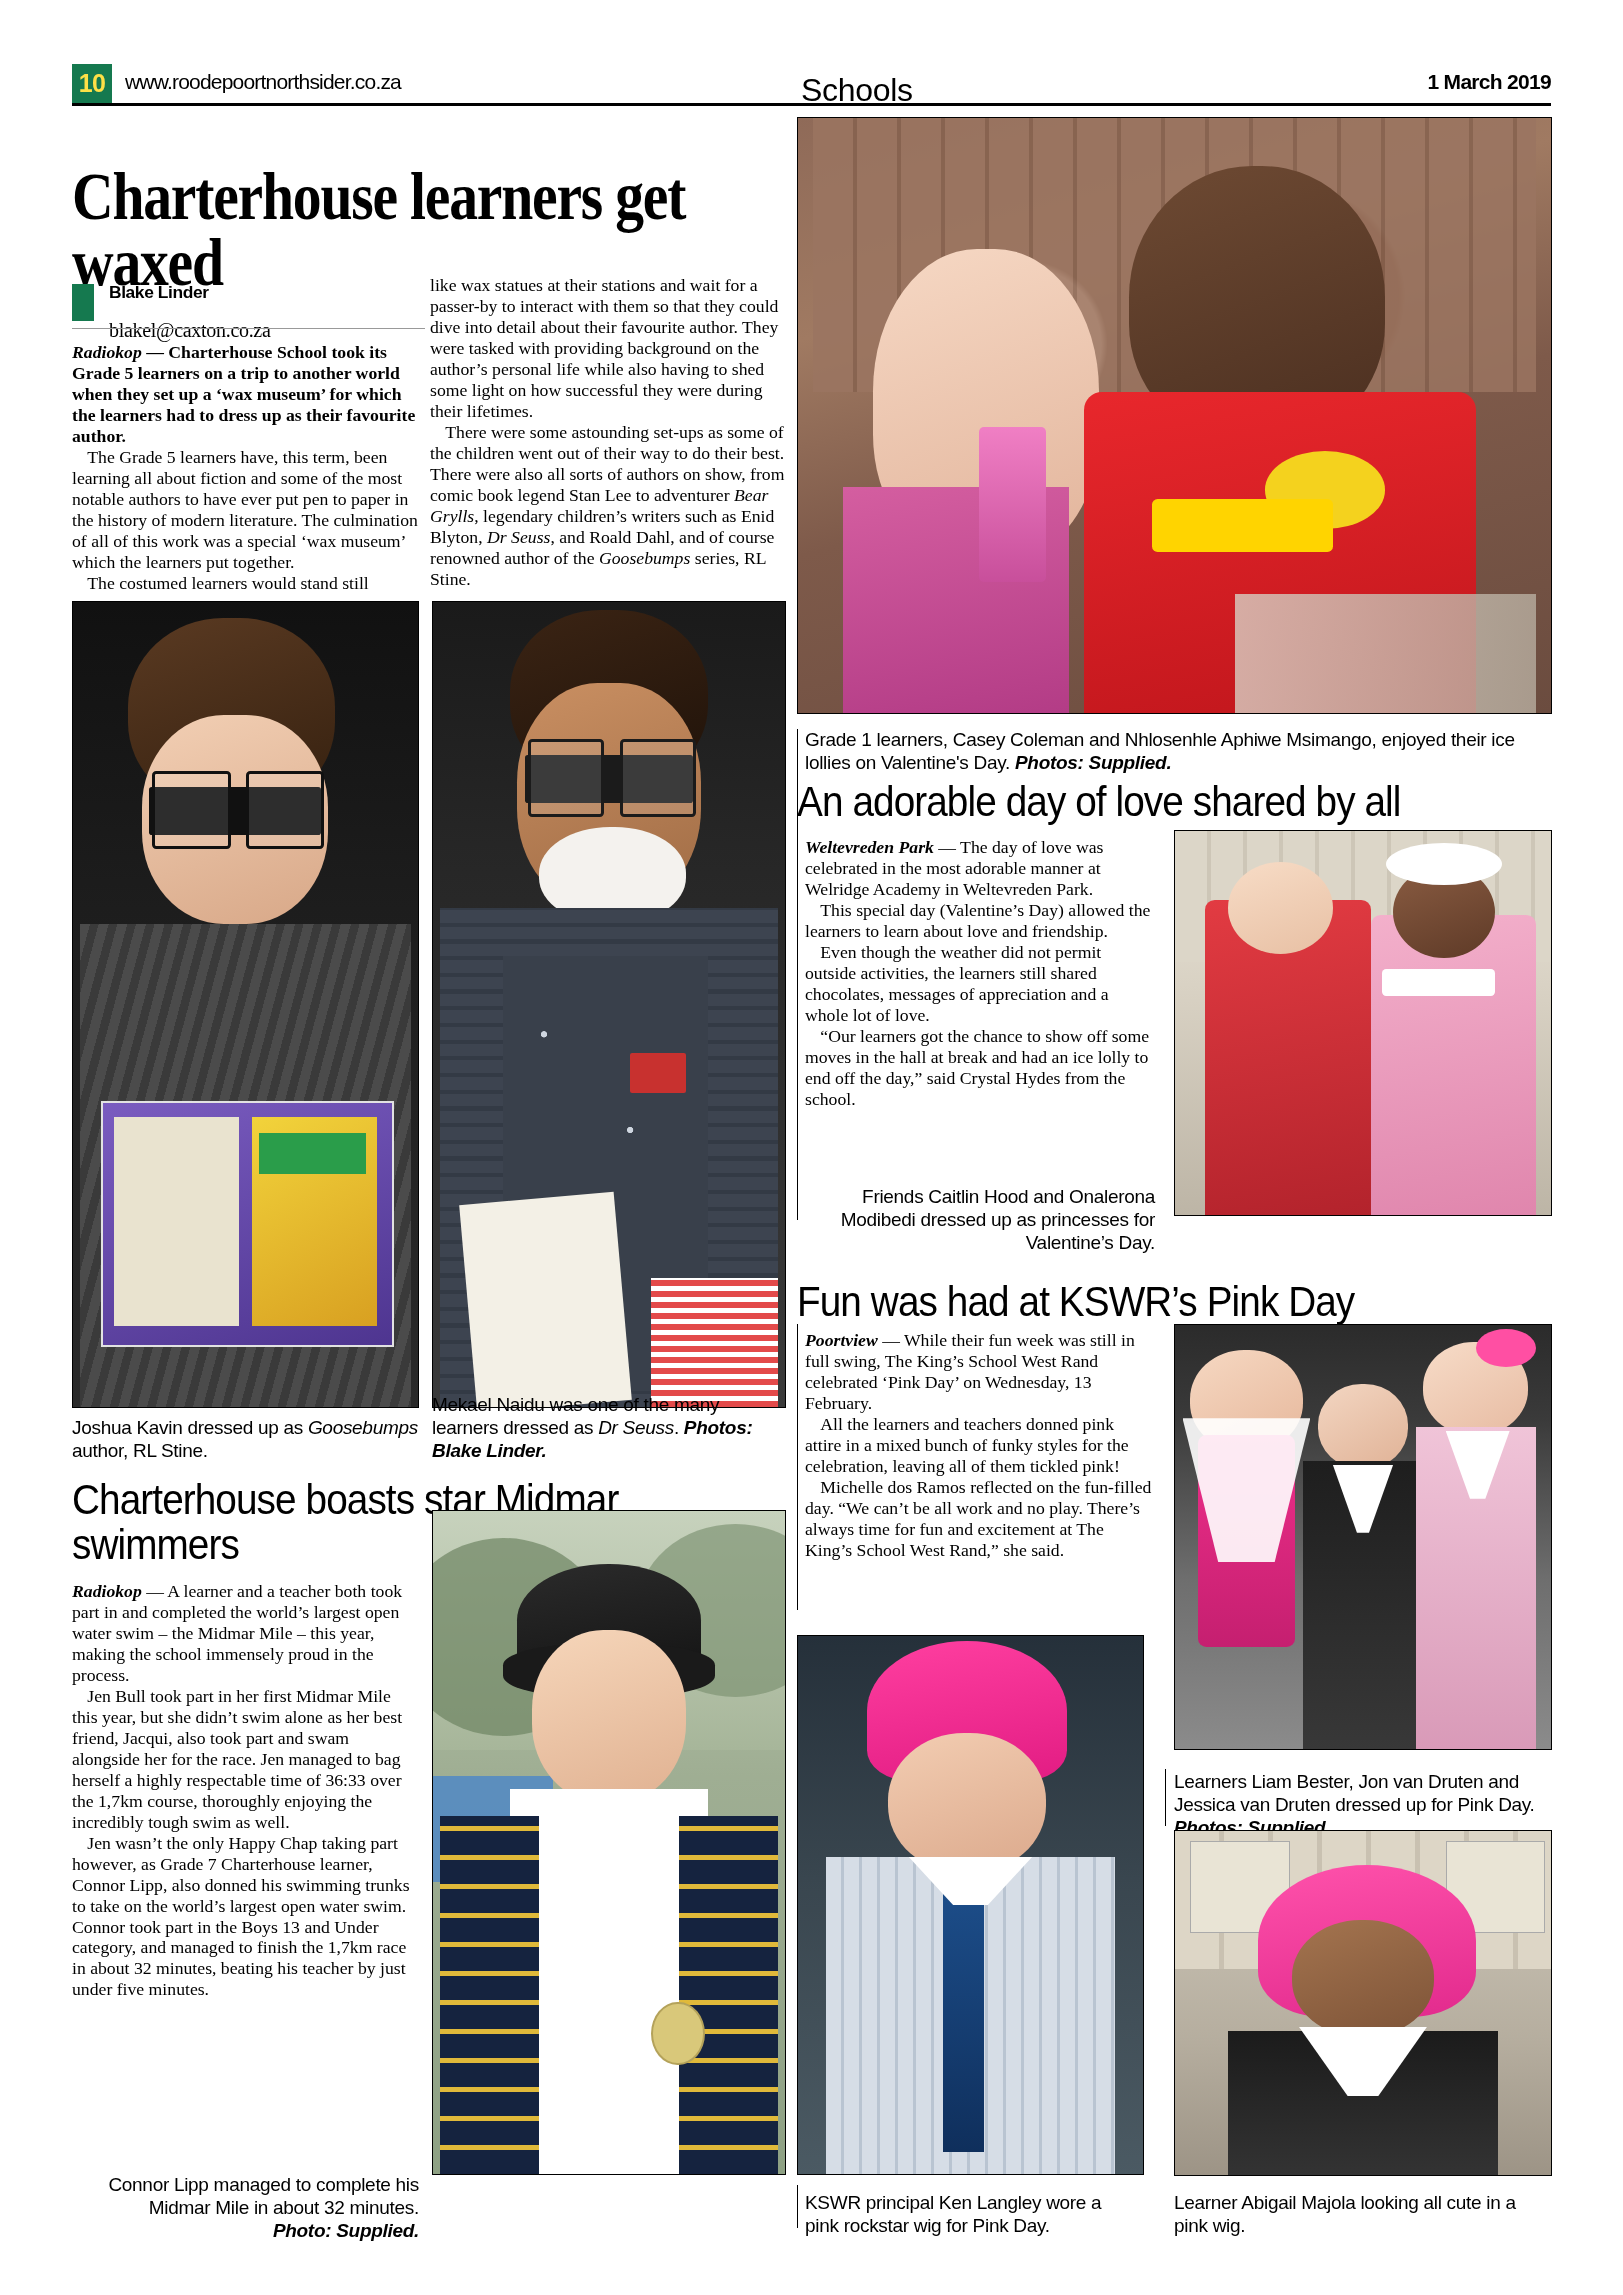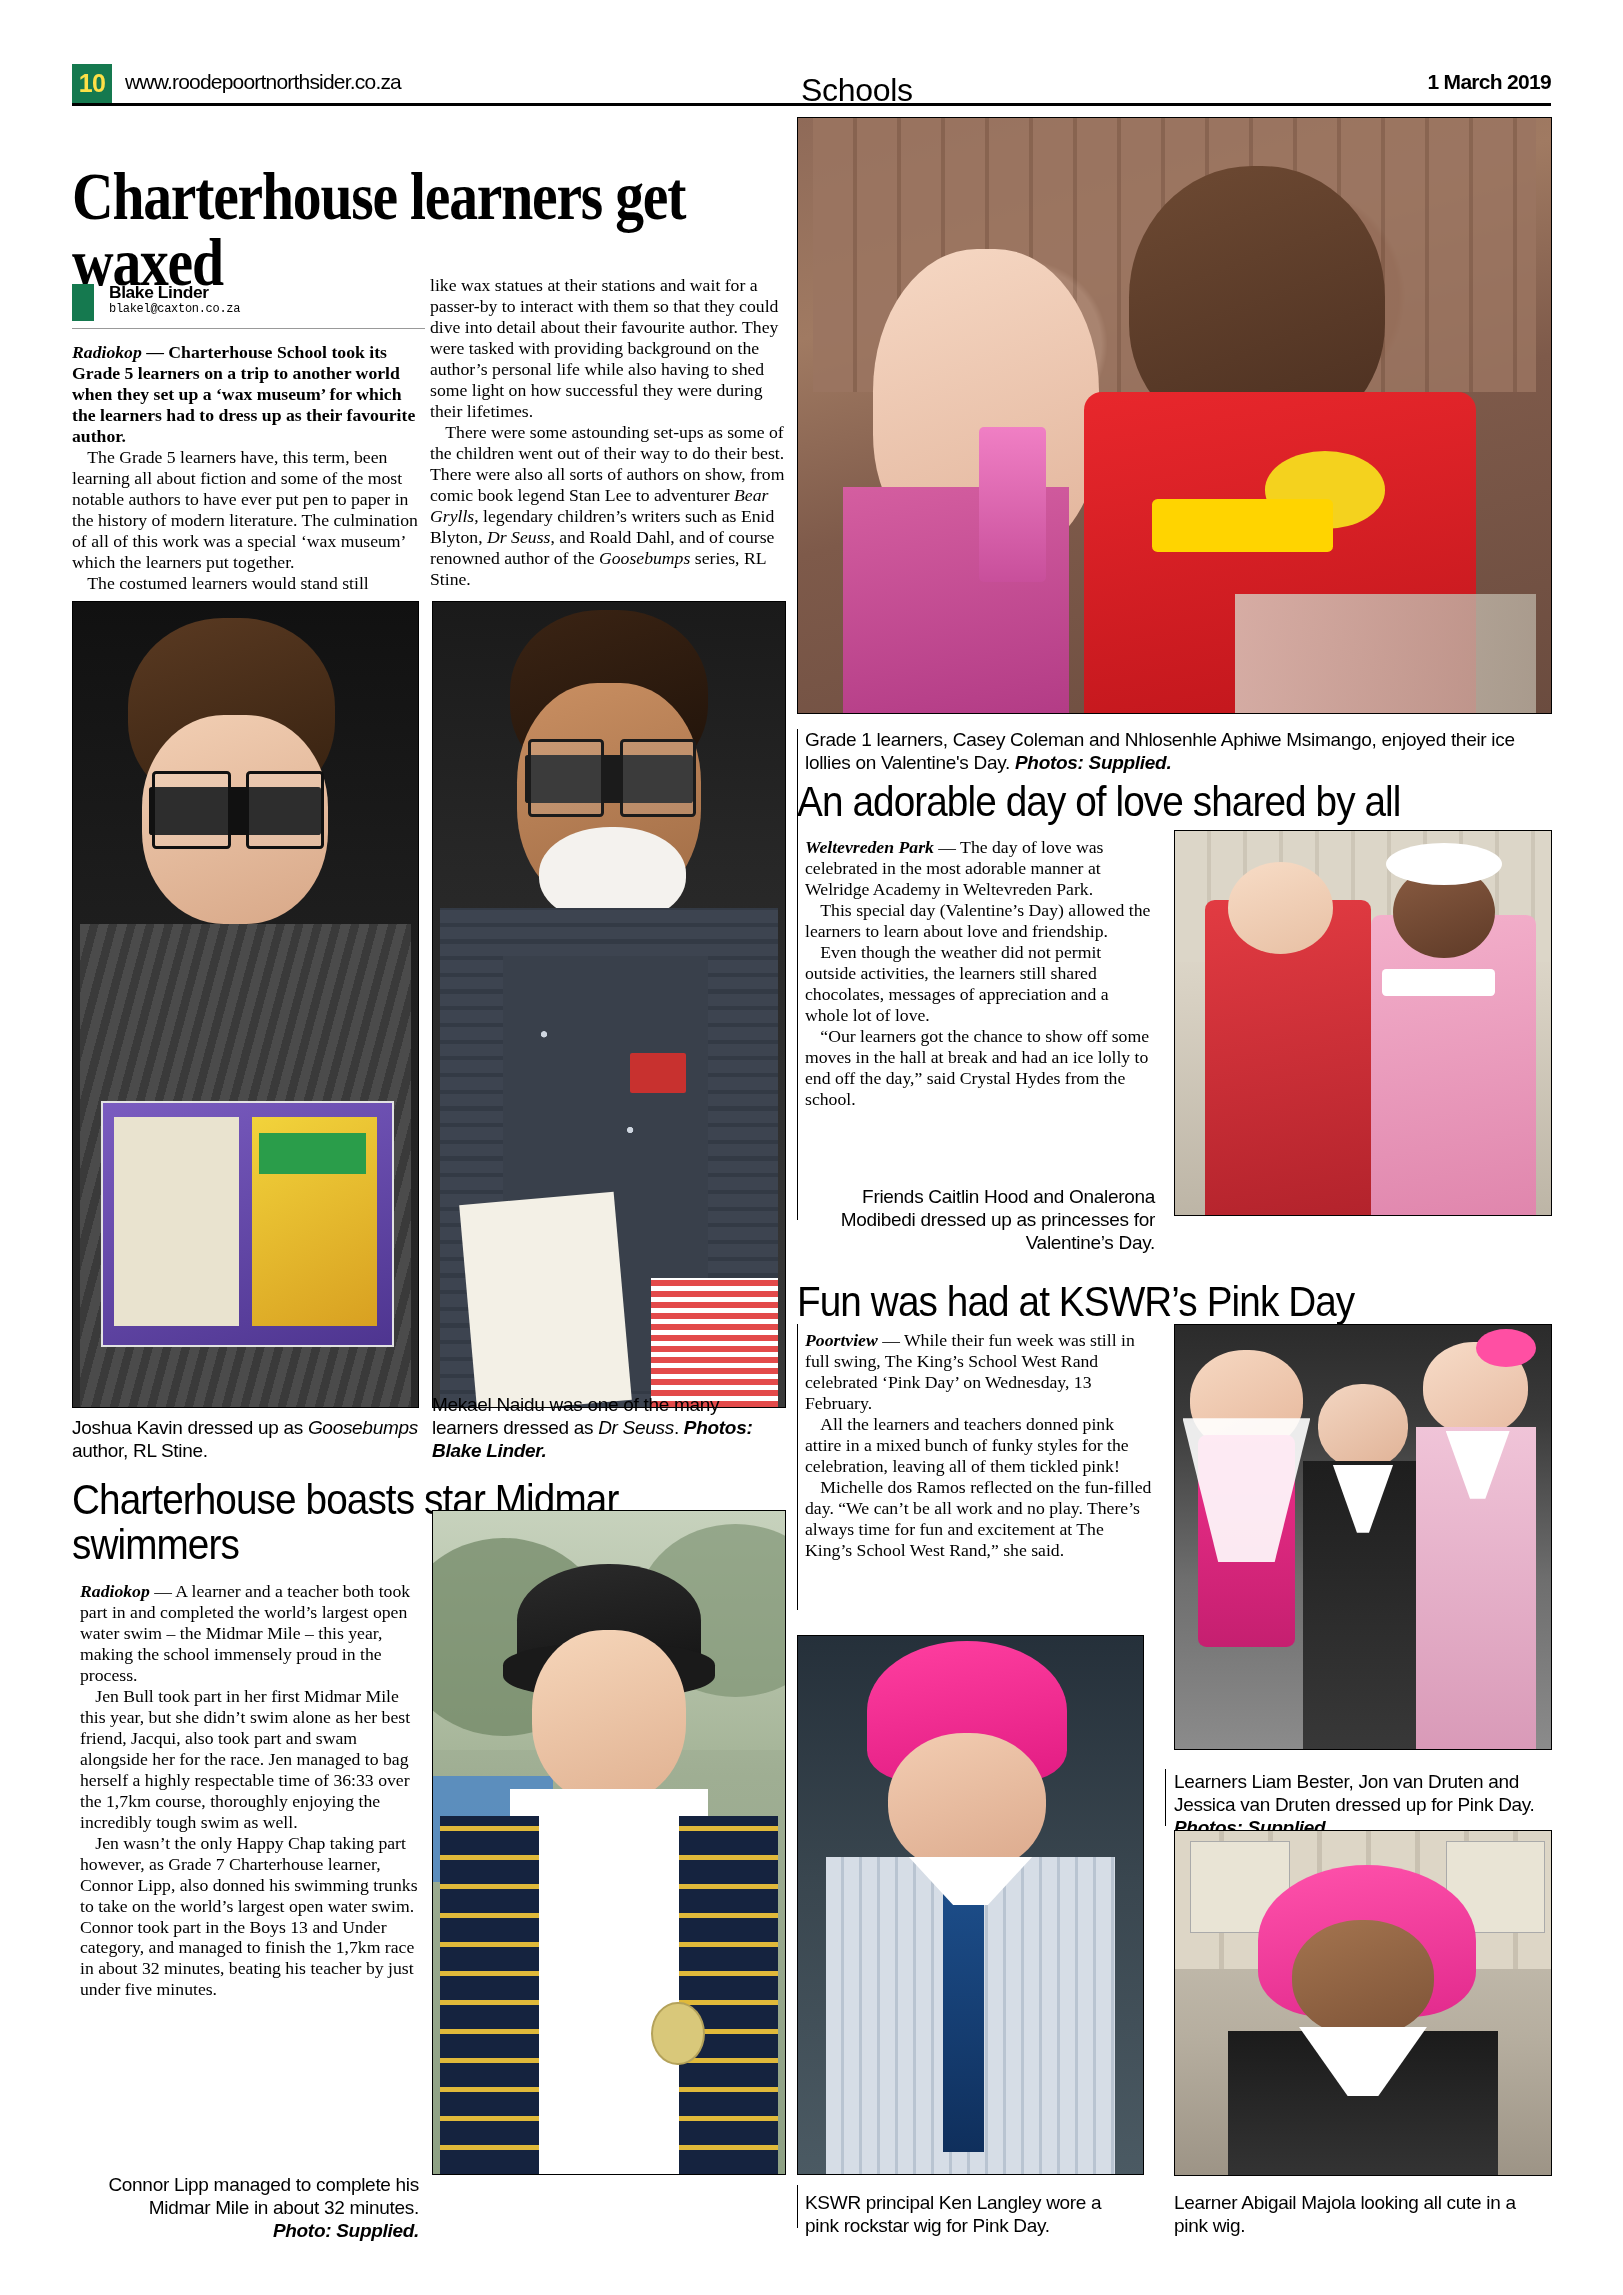--- a/index.html
+++ b/index.html
@@ -65,23 +65,23 @@
   }
   .byline-swatch{
     position:absolute;left:0;top:1.4px;width:22px;height:37px;background:#15794f;
   }
   .byline-name{
     position:absolute;left:37px;top:-1.4px;
     font-family:"Liberation Sans", sans-serif;
     font-weight:bold;font-size:17.4px;letter-spacing:-0.4px;
   }
   .byline-email{
-    position:absolute;left:37px;top:19px;
-    font-family:Liberation Mono, monospace;
-    font-size:12px;letter-spacing:-0.3px;
+    position:absolute;left:37px;top:36px;
+    font-family:Liberation Serif, serif;
+    font-size:20px;letter-spacing:-0.3px;
   }
   .byline-rule{
     position:absolute;left:72px;top:328px;width:353px;height:1.4px;background:#999;
   }
 
   
   .col{
     position:absolute;
     font-family:"Liberation Serif", serif;
     font-size:17.7px;
@@ -290,21 +290,21 @@
     <div style="position:absolute;left:10%;top:74%;width:44%;height:26%;background:#f3f0e6;transform:rotate(-5deg);"></div>
     <div style="position:absolute;left:62%;top:84%;width:36%;height:16%;background:repeating-linear-gradient(0deg,#e34a4a 0 5.6px,#ffffff 5.6px 11px);"></div>
   </div>
 
   <div class="cap" style="left:432px;top:1394px;width:354px;">
     <span>Mekael Naidu was one of the many learners dressed as </span><i>Dr Seuss</i><span>. </span><b>Photos: Blake Linder.</b>
   </div>
 
   <div class="sec-head" style="position:absolute;left:72px;top:1477px;width:798px;font-size:43px;line-height:1.04;">Charterhouse boasts star Midmar swimmers</div>
 
-  <div class="col" style="left:80px;top:1581px;width:347px;">
+  <div class="col" style="left:72px;top:1581px;width:347px;">
     <p class="lede" style="font-weight:normal"><b><i>Radiokop</i></b><span> — A learner and a teacher both took part in and completed the world’s largest open water swim – the Midmar Mile – this year, making the school immensely proud in the process.</span></p>
     <p>Jen Bull took part in her first Midmar Mile this year, but she didn’t swim alone as her best friend, Jacqui, also took part and swam alongside her for the race. Jen managed to bag herself a highly respectable time of 36:33 over the 1,7km course, thoroughly enjoying the incredibly tough swim as well.</p>
     <p>Jen wasn’t the only Happy Chap taking part however, as Grade 7 Charterhouse learner, Connor Lipp, also donned his swimming trunks to take on the world’s largest open water swim. Connor took part in the Boys 13 and Under category, and managed to finish the 1,7km race in about 32 minutes, beating his teacher by just under five minutes.</p>
   </div>
 
   <div class="photo" style="left:432px;top:1510px;width:354px;height:665px;">
     <div class="sky" style="background:linear-gradient(180deg,#b9c6ae 0%,#9fae93 40%,#8ea184 100%);"></div>
     <div style="position:absolute;left:0;top:0;width:100%;height:36%;background:linear-gradient(180deg,#c7d2bd,#a7b69a);"></div>
     <div style="position:absolute;left:-10%;top:4%;width:60%;height:30%;background:#6d8463;border-radius:50%;opacity:.7;"></div>
     <div style="position:absolute;left:58%;top:2%;width:56%;height:26%;background:#7b9070;border-radius:50%;opacity:.65;"></div>

